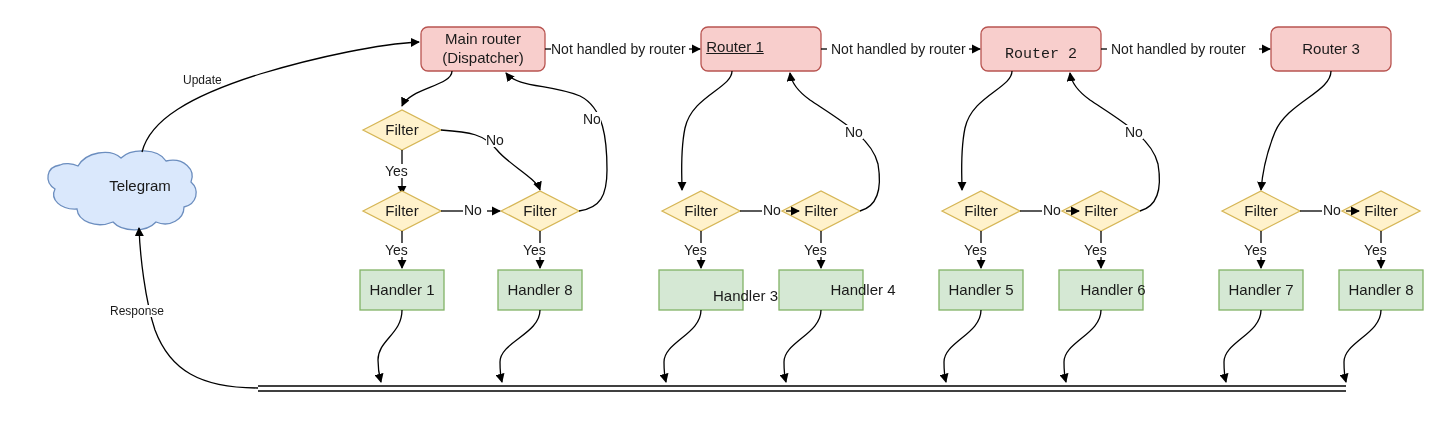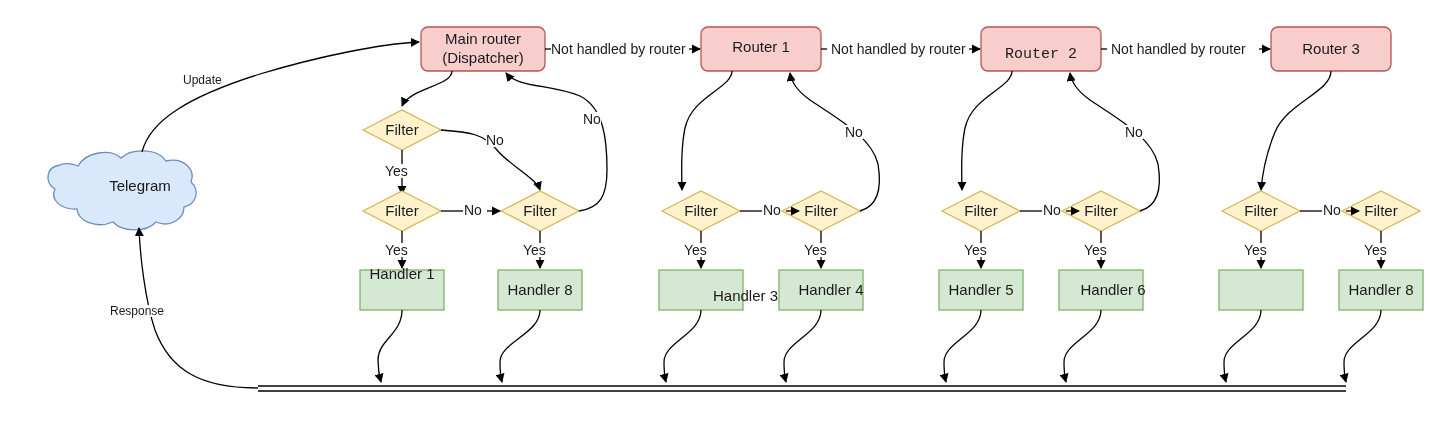--- a/index.html
+++ b/index.html
@@ -195,42 +195,43 @@
     <path d="M 1381 310 C 1381 334, 1344 342, 1344 362 C 1344 372, 1345 378, 1346 382" fill="none" stroke="#000000" stroke-width="1.3" marker-end="url(#arrow)"></path>
 
     <g>
       <line x1="258" y1="386" x2="1346" y2="386" stroke="#000000" stroke-width="1.4"></line>
       <line x1="258" y1="391" x2="1346" y2="391" stroke="#000000" stroke-width="1.4"></line>
     </g>
   </svg>
 
   <div class="node-text" style="left:421px; top:27px; width:124px; height:44px;">Main router
 (Dispatcher)</div>
-  <div class="node-text" style="left:701px; top:27px; width:120px; height:40px;">Router 1</div>
+  <div class="node-text" style="left:675px; top:27px; width:120px; height:40px;text-decoration:underline;">Router 1</div>
   <div class="node-text" style="left:981px; top:27px; width:120px; height:56px;font-family:Liberation Mono, monospace;">Router 2</div>
   <div class="node-text" style="left:1271px; top:27px; width:120px; height:44px;">Router 3</div>
 
   <div class="node-text" style="left:45px; top:173px; width:190px; height:26px;">Telegram</div>
 
   <div class="node-text" style="left:363px; top:117px; width:78px; height:26px;">Filter</div>
   <div class="node-text" style="left:363px; top:198px; width:78px; height:26px;">Filter</div>
   <div class="node-text" style="left:501px; top:198px; width:78px; height:26px;">Filter</div>
   <div class="node-text" style="left:662px; top:198px; width:78px; height:26px;">Filter</div>
   <div class="node-text" style="left:782px; top:198px; width:78px; height:26px;">Filter</div>
   <div class="node-text" style="left:942px; top:198px; width:78px; height:26px;">Filter</div>
   <div class="node-text" style="left:1062px; top:198px; width:78px; height:26px;">Filter</div>
   <div class="node-text" style="left:1222px; top:198px; width:78px; height:26px;">Filter</div>
   <div class="node-text" style="left:1342px; top:198px; width:78px; height:26px;">Filter</div>
 
-  <div class="node-text" style="left:360px; top:254px; width:84px; height:40px;">Handler 1</div>
+  <div class="node-text" style="left:360px; top:270px; width:84px; height:40px;">Handler 1</div>
   <div class="node-text" style="left:498px; top:270px; width:84px; height:40px;">Handler 8</div>
   <div class="node-text" style="left:659px; top:276px; width:101px; height:40px;margin-left:36px;">Handler 3</div>
-  <div class="node-text" style="left:779px; top:270px; width:104px; height:40px;">Handler 4</div>
+  <div class="node-text" style="left:779px; top:270px; width:104px; height:40px;padding-left:32px;">Handler 4</div>
   <div class="node-text" style="left:939px; top:270px; width:84px; height:40px;">Handler 5</div>
   <div class="node-text" style="left:1059px; top:270px; width:84px; height:40px;padding-left:12px;">Handler 6</div>
+  <div class="node-text" style="left:1219px; top:270px; width:84px; height:40px;">Handler 7</div>
   <div class="node-text" style="left:1339px; top:270px; width:84px; height:40px;">Handler 8</div>
 
   <div class="edge-label big" style="left:183px; top:74px;">Update</div>
   <div class="edge-label big" style="left:110px; top:305px;">Response</div>
 
   <div class="edge-label" style="left:551px; top:42px;">Not handled by router</div>
   <div class="edge-label" style="left:831px; top:42px;">Not handled by router</div>
   <div class="edge-label" style="left:1111px; top:42px;">Not handled by router</div>
 
   <div class="edge-label" style="left:486px; top:133px;">No</div>

